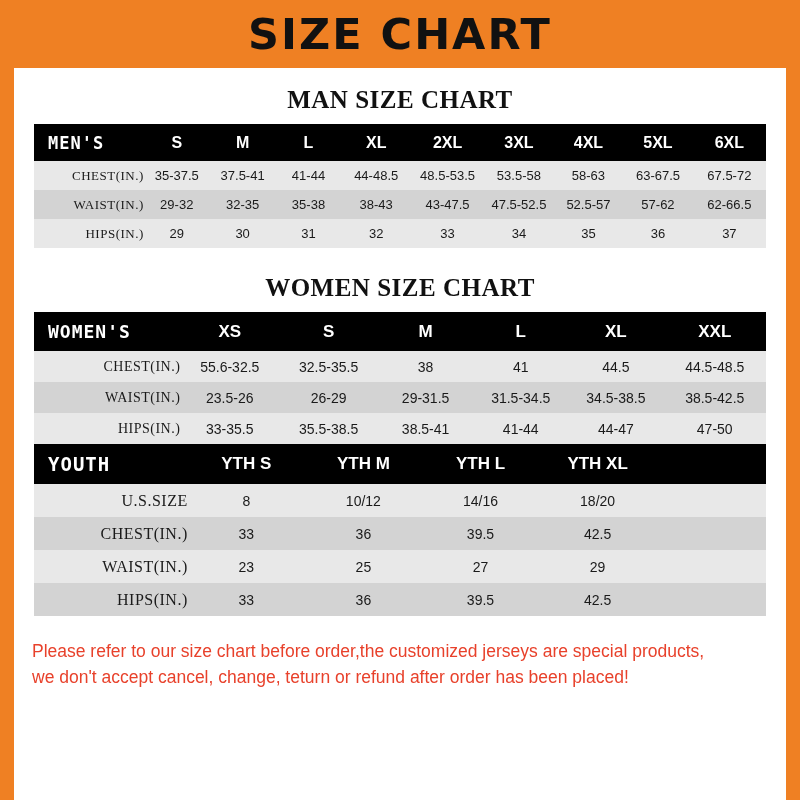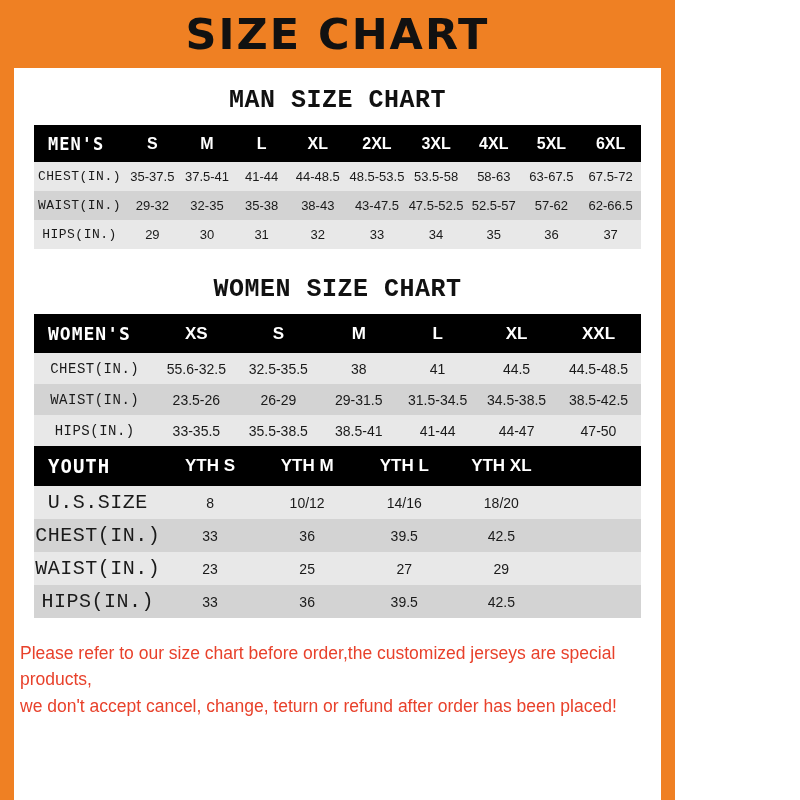--- a/index.html
+++ b/index.html
@@ -6,21 +6,21 @@
   html, body {
     margin: 0;
     padding: 0;
     width: 800px;
     height: 800px;
     background: #ffffff;
     font-family: "Liberation Sans", sans-serif;
   }
   #page {
     position: relative;
-    width: 675px;
+    width: 800px;
     height: 800px;
     background: #ffffff;
     overflow: hidden;
     border-left: 14px solid #ef8023;
     border-right: 14px solid #ef8023;
   }
   .header-band {
     background: #ef8023;
     height: 68px;
     display: flex;
@@ -34,21 +34,21 @@
     font-size: 43px;
     letter-spacing: 2px;
     color: #111111;
     text-align: center;
     line-height: 1;
   }
   .section {
     padding: 0 20px;
   }
   .section-title {
-    font-family: Liberation Mono, monospace;
+    font-family: Liberation Serif, serif;
     font-weight: bold;
     font-size: 25px;
     text-align: center;
     color: #111111;
     letter-spacing: 0.5px;
   }
   .s-title-man { margin: 18px 0 10px; }
   .s-title-women { margin: 26px 0 10px; }
   .s-title-youth { margin: 28px 0 10px; }
 
@@ -77,39 +77,39 @@
   table.sz thead th.rowlabel {
     font-family: "DejaVu Sans Mono", monospace;
     font-size: 17px;
     letter-spacing: 1px;
     text-align: left;
     padding-left: 14px;
   }
   table.sz tbody tr:nth-child(odd) { background: #e8e8e8; }
   table.sz tbody tr:nth-child(even) { background: #d3d3d3; }
   table.sz tbody td.rowlabel {
-    font-family: Liberation Mono, monospace;
+    font-family: Liberation Serif, serif;
     font-size: 13px;
-    text-align: center;
+    text-align: right;
     letter-spacing: 0.5px;
   }
   
   #youth-table th, #youth-table td { font-size: 14px; height: 33px; }
   #youth-table thead th { height: 40px; font-size: 17px; margin-top: 20px; }
   #youth-table thead th.rowlabel { font-size: 19px; }
-  #youth-table tbody td.rowlabel { font-size: 20px; margin-top: 16px; }
+  #youth-table tbody td.rowlabel { font-size: 16px; margin-top: 16px; }
 
   #women-table th, #women-table td { font-size: 14px; height: 31px; }
   #women-table thead th { height: 39px; font-size: 17px; }
   #women-table thead th.rowlabel { font-size: 18px; }
   #women-table tbody td.rowlabel { font-size: 14px; }
 
   .footer-note {
     margin: 22px 0 0;
-    padding: 0 6px;
+    padding: 0 18px;
     color: #e8412b;
     font-size: 17.5px;
     line-height: 1.5;
     text-align: left;
     font-family: "Liberation Sans", sans-serif;
   }
   .footer-line { display: block; }
 </style>
 </head>
 <body>

